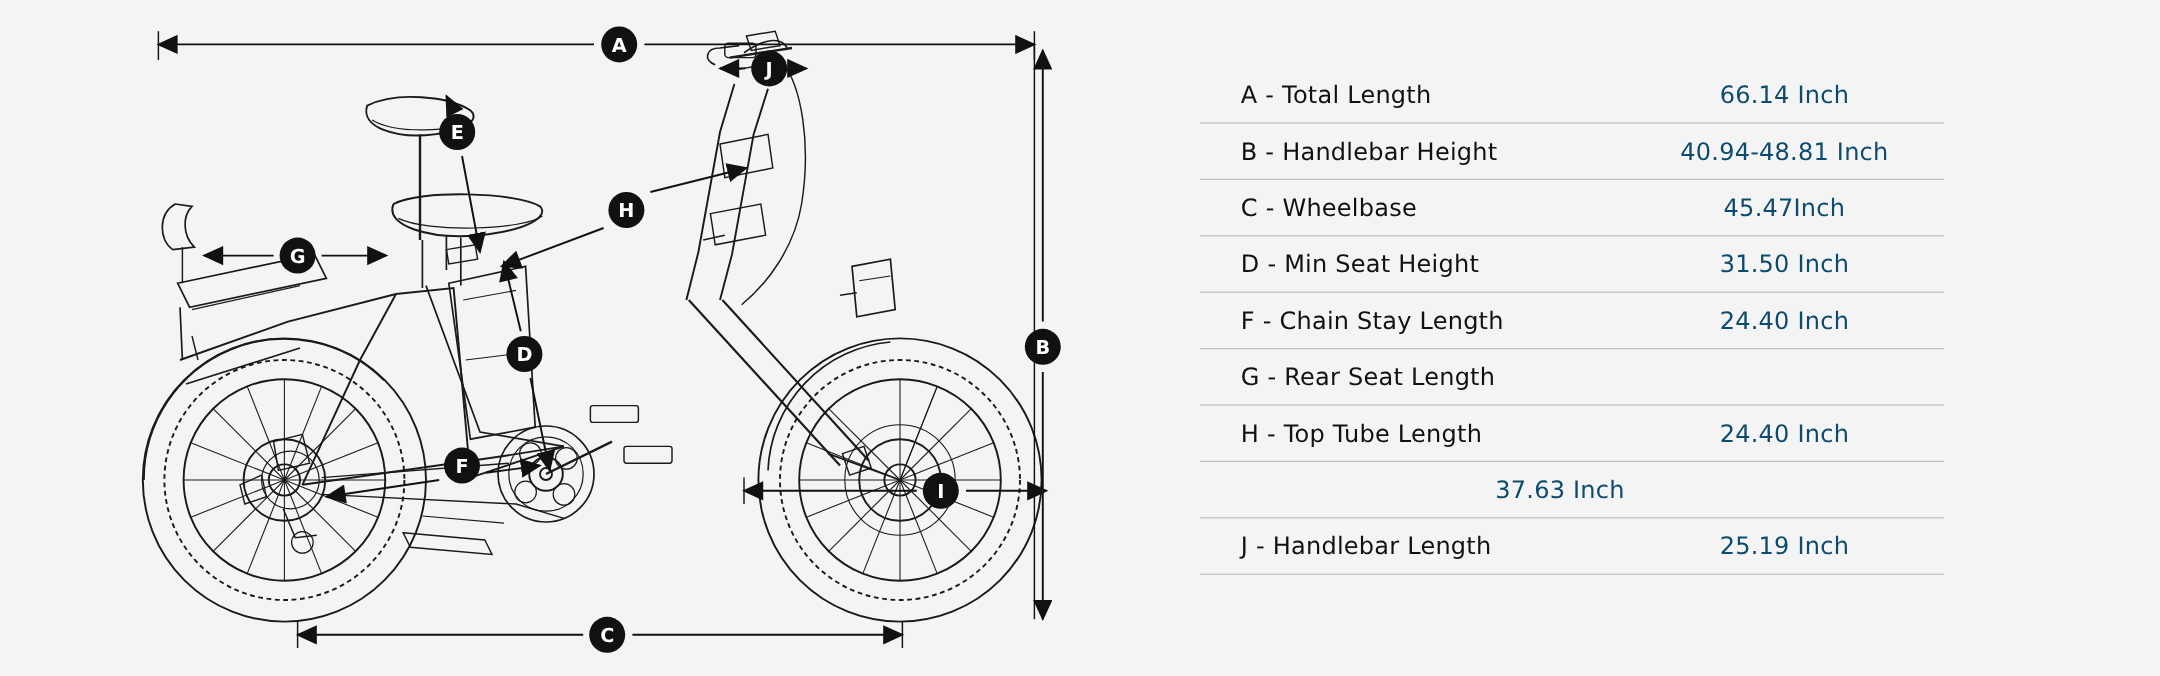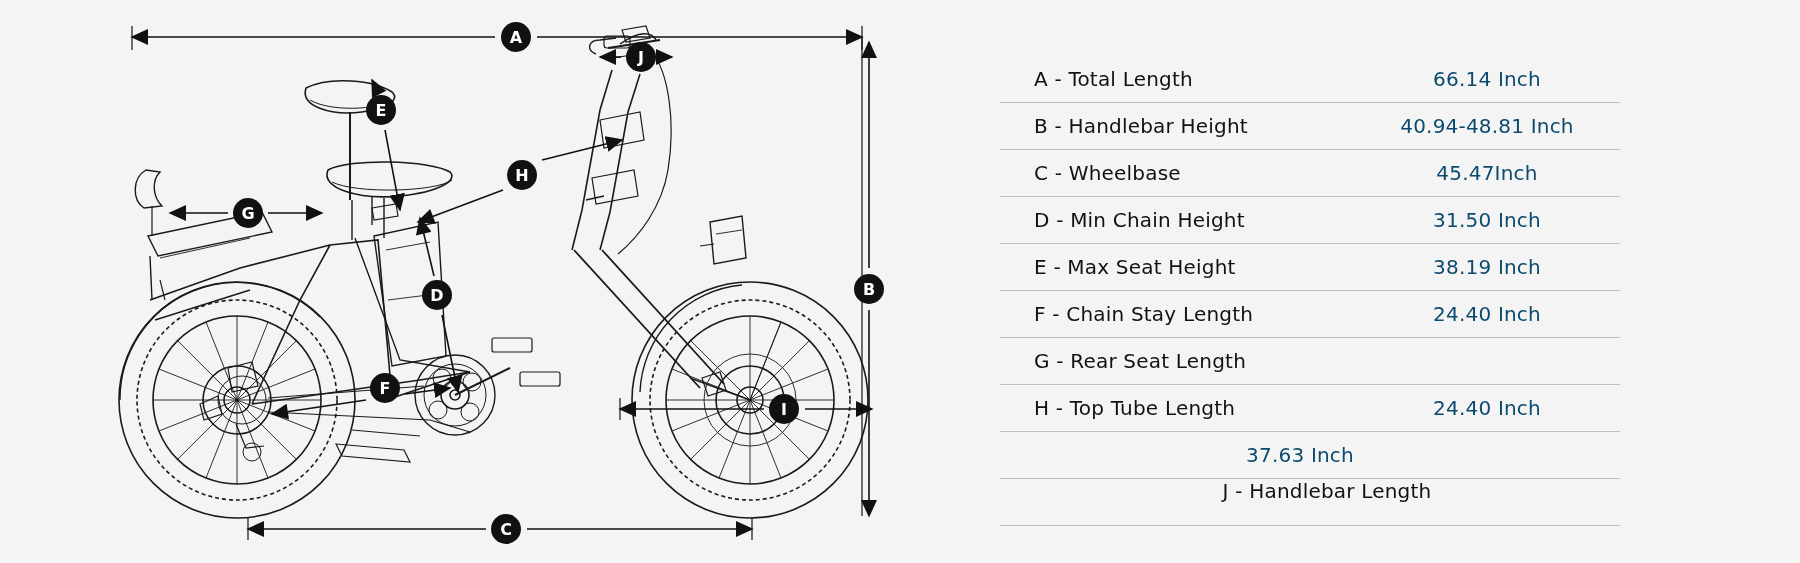--- a/index.html
+++ b/index.html
@@ -41,21 +41,20 @@
     width: 620px;
   }
   .spec-row {
     display: flex;
     align-items: center;
     height: 46px;
     border-bottom: 1px solid #bdbdbd;
   }
   .spec-row:last-child {
     border-bottom: 1px solid #bdbdbd;
-    flex-direction: column;
   }
   .spec-label {
     flex: 0 0 340px;
     padding-left: 34px;
     font-size: 20px;
     letter-spacing: 0.2px;
     color: #111;
     white-space: nowrap;
   }
   .spec-value {
@@ -334,26 +333,22 @@
     </div>
     <div class="spec-row">
       <div class="spec-label">B - Handlebar Height</div>
       <div class="spec-value">40.94-48.81 Inch</div>
     </div>
     <div class="spec-row">
       <div class="spec-label">C - Wheelbase</div>
       <div class="spec-value">45.47Inch</div>
     </div>
     <div class="spec-row">
-      <div class="spec-label">D - Min Chain Height</div>
+      <div class="spec-label">D - Min Seat Height</div>
       <div class="spec-value">31.50 Inch</div>
-    </div>
-    <div class="spec-row">
-      <div class="spec-label">E - Max Seat Height</div>
-      <div class="spec-value">38.19 Inch</div>
     </div>
     <div class="spec-row">
       <div class="spec-label">F - Chain Stay Length</div>
       <div class="spec-value">24.40 Inch</div>
     </div>
     <div class="spec-row">
       <div class="spec-label">G - Rear Seat Length</div>
     </div>
     <div class="spec-row">
       <div class="spec-label">H - Top Tube Length</div>

